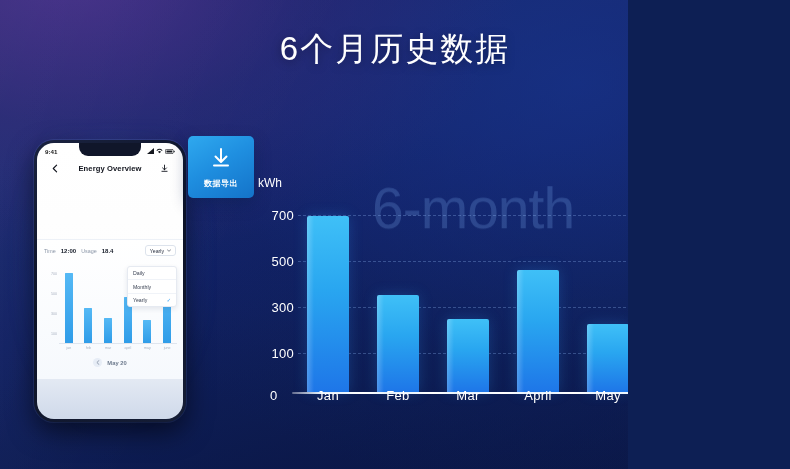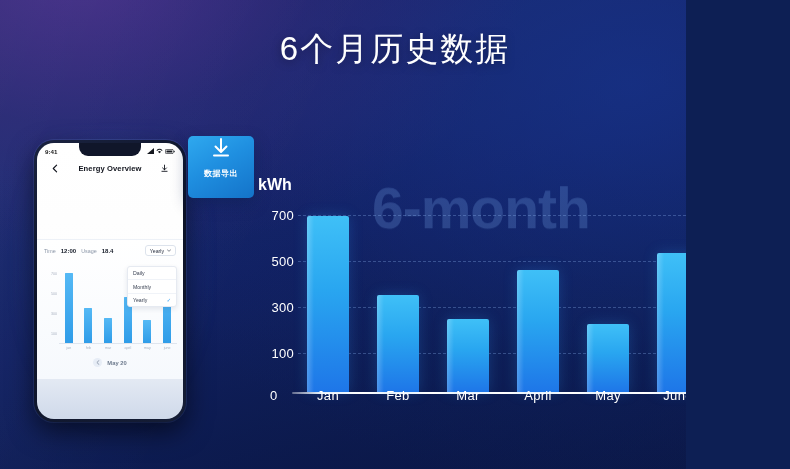--- a/index.html
+++ b/index.html
@@ -3,21 +3,21 @@
 <meta charset="utf-8">
 <style>
   * { margin:0; padding:0; box-sizing:border-box; }
   html,body { width:790px; height:469px; overflow:hidden; }
   body {
     font-family:"Liberation Sans","DejaVu Sans",sans-serif;
     background:#0d1f54;
     position:relative;
   }
   #stage {
-    position:relative; width:686px; height:469px; overflow:hidden;
+    position:relative; width:628px; height:469px; overflow:hidden;
     background:
       radial-gradient(ellipse 620px 400px at 12% -6%, rgba(74,48,140,0.85) 0%, rgba(50,40,120,0.45) 38%, rgba(20,30,90,0.0) 72%),
       radial-gradient(ellipse 700px 520px at 92% 18%, rgba(22,52,140,0.65) 0%, rgba(14,34,100,0.2) 55%, rgba(10,25,80,0) 80%),
       radial-gradient(ellipse 900px 520px at 50% 120%, rgba(10,22,70,0.95) 0%, rgba(12,28,84,0.4) 50%, rgba(12,30,90,0) 85%),
       linear-gradient(160deg,#23246e 0%,#1b2a72 25%,#15246b 50%,#102058 75%,#0b1640 100%);
   }
   
   #stage:before {
     content:""; position:absolute; inset:0;
     background:linear-gradient(115deg, rgba(255,255,255,0.035) 0%, rgba(255,255,255,0) 42%);
@@ -137,39 +137,39 @@
     font-size:5px; color:#7d899c;
   }
   .pager-lab { font-size:5.8px; color:#6d7policy; color:#6d7a8d; font-weight:600; }
 
   
   .export-badge {
     position:absolute; left:188px; top:136px; width:66px; height:62px;
     border-radius:5px;
     background:linear-gradient(150deg,#2fa9ef 0%,#1f8fe0 45%,#1473c9 100%);
     box-shadow:0 6px 16px rgba(8,30,80,0.45);
-    display:flex; flex-direction:column; align-items:center; 
+    display:flex; flex-direction:column; align-items:center; justify-content:center;
     gap:8px;
   }
   .export-badge .dl-ico { width:24px; height:24px; }
   .export-badge .lab { font-size:8px; color:#ffffff; letter-spacing:0.5px; font-weight:700; }
 
   
   .watermark {
     position:absolute; left:372px; top:175px;
-    font-size:57px; font-weight:700; letter-spacing:-1px;
+    font-size:57px; font-weight:400; letter-spacing:-1px;
     color:rgba(120,165,235,0.20);
     text-shadow:0 1px 0 rgba(160,200,255,0.06);
     user-select:none;
   }
 
   
   .chart { position:absolute; left:250px; top:176px; width:520px; height:250px; }
   .unit {
-    position:absolute; left:8px; top:0; font-size:16px; color:#ffffff; font-weight:700;
+    position:absolute; left:8px; top:0; font-size:12px; color:#ffffff; font-weight:400;
   }
   .ylabels { position:absolute; left:0; top:0; width:44px; height:250px; }
   .ylabels span {
     position:absolute; right:0; font-size:13px; color:#ffffff;
     transform:translateY(-50%); font-weight:400; letter-spacing:0.3px;
   }
   .plot { position:absolute; left:48px; top:0; right:0; bottom:0; }
   .gridline {
     position:absolute; left:0; right:14px; height:0;
     border-top:1px dashed rgba(150,190,250,0.30);

